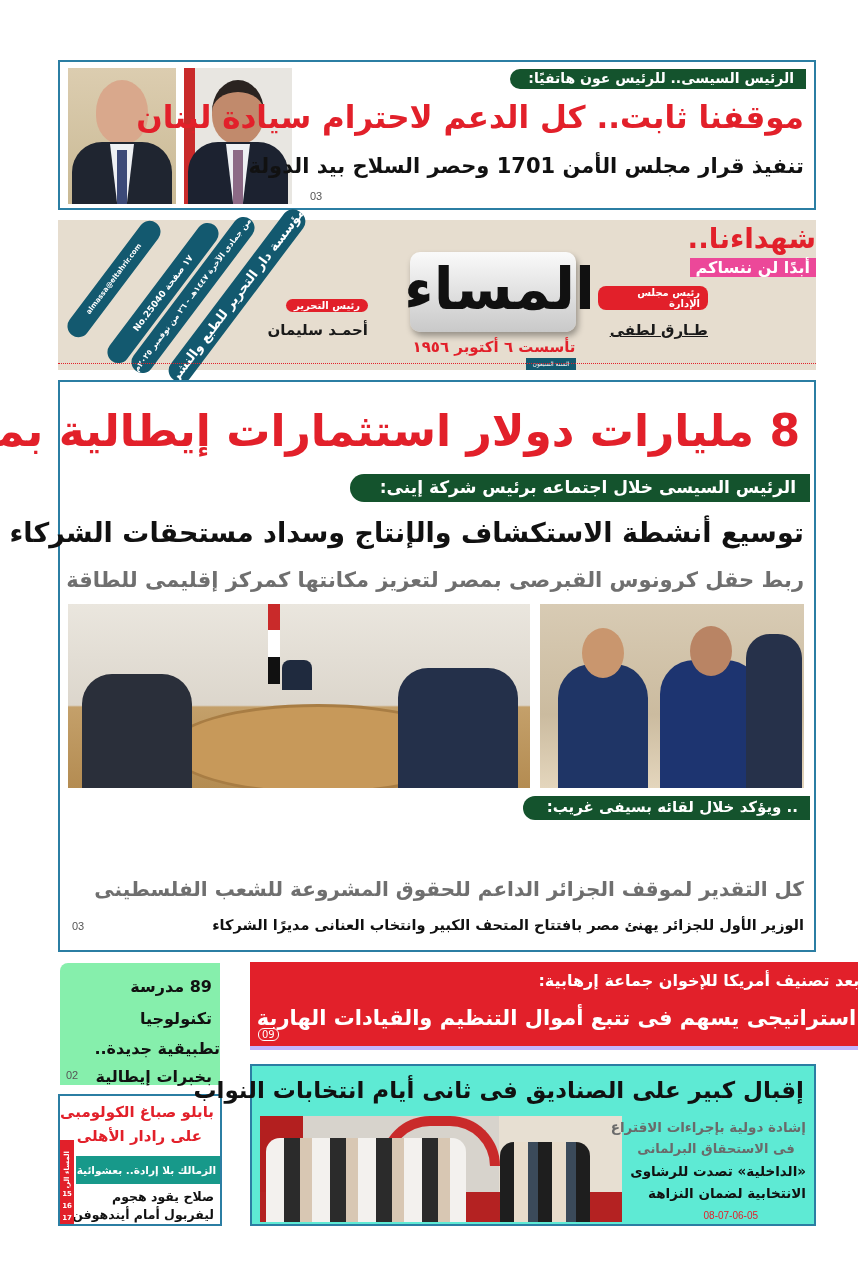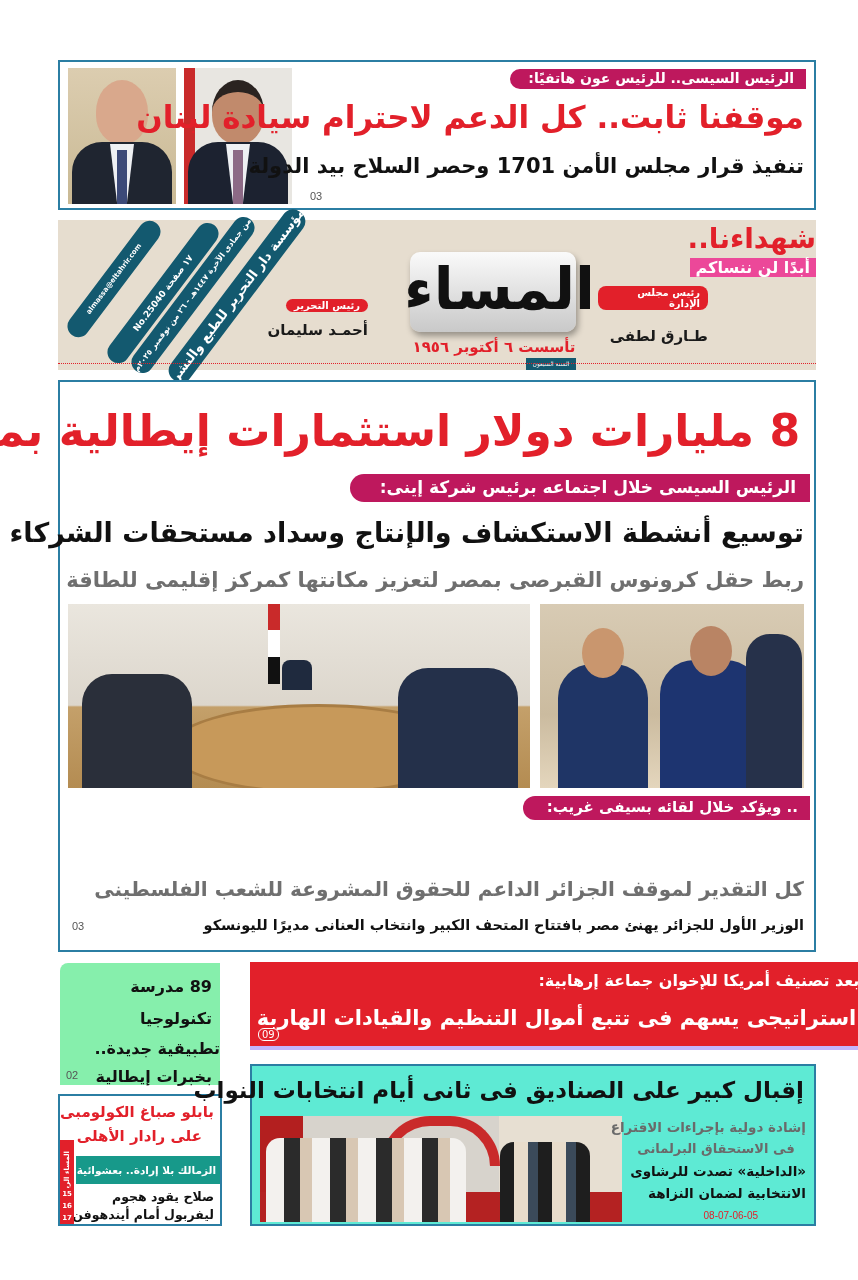--- a/index.html
+++ b/index.html
@@ -13,21 +13,21 @@
 
   
   #top-box { left: 58px; top: 60px; width: 758px; height: 150px; }
   .portrait { position: absolute; top: 6px; height: 136px; width: 108px; overflow: hidden; }
   .portrait .bg { position: absolute; inset: 0; }
   .portrait .head { position: absolute; left: 28px; top: 12px; width: 52px; height: 64px; border-radius: 50% 50% 45% 45%; }
   .portrait .suit { position: absolute; left: 4px; right: 4px; bottom: 0; height: 62px; border-radius: 30px 30px 0 0; background: #1f2530; }
   .portrait .shirt { position: absolute; left: 42px; bottom: 0; width: 24px; height: 60px; background: #eef0f3; clip-path: polygon(0 0, 100% 0, 70% 100%, 30% 100%); }
   .portrait .tie { position: absolute; left: 49px; bottom: 0; width: 10px; height: 54px; }
 
-  .kicker { display: inline-block; background: #be185d; color: #fff; font-weight: bold; padding: 1px 12px 3px 18px; border-radius: 10px 0 0 10px; font-family: "DejaVu Sans", sans-serif; }
+  .kicker { display: inline-block; background: #14532d; color: #fff; font-weight: bold; padding: 1px 12px 3px 18px; border-radius: 10px 0 0 10px; font-family: "DejaVu Sans", sans-serif; }
   .red-head { color: #e2202a; font-weight: bold; font-family: "DejaVu Sans", sans-serif; letter-spacing: -1px; }
   .black-head { color: #111; font-weight: bold; font-family: "DejaVu Sans", sans-serif; letter-spacing: -0.5px; }
   .grey-head { color: #6f6f6f; font-weight: bold; font-family: "DejaVu Sans", sans-serif; }
   .page-ref { font-size: 11px; color: #555; font-family: "Liberation Sans", sans-serif; }
 
   
   #masthead { left: 58px; top: 220px; width: 758px; height: 150px; background: #e6ddcf; }
   .diag { position: absolute; height: 22px; background: #13596f; color: #fff; border-radius: 11px; transform: rotate(-53deg); transform-origin: center; font-size: 9px; font-weight: bold; text-align: center; line-height: 22px; white-space: nowrap; overflow: hidden; }
   .role-pill { display: inline-block; background: #e2202a; color: #fff; font-size: 10px; font-weight: bold; padding: 1px 8px; border-radius: 8px; }
   .person-name { font-size: 15px; font-weight: bold; color: #1a1a1a; }
@@ -90,21 +90,21 @@
 
   <div id="logo">
     <div class="plate"></div>
     <div class="word">المساء</div>
   </div>
   <div class="founded">تأسست ٦ أكتوبر ١٩٥٦</div>
   <div class="year-tab">السنة السبعون</div>
 
   <div class="abs rtl" style="left:540px;width:110px;top:66px;">
     <div><span class="role-pill">رئيس مجلس الإدارة</span></div>
-    <div class="person-name" style="margin-top:16px;">طـارق لطفى</div>
+    <div class="person-name" style="margin-top:10px;text-decoration:underline;">طـارق لطفى</div>
   </div>
 
   <div class="abs" style="right:0;top:0;width:140px;height:70px;">
     <div class="martyr-big rtl">شهداءنا..</div>
     <div class="martyr-small rtl">أبدًا لن ننساكم</div>
   </div>
 </div>
 <div class="dotted"></div>
 
 <div id="main-box" class="abs boxed">
@@ -128,21 +128,21 @@
     <div class="abs" style="left:42px;top:24px;width:42px;height:50px;background:#c9966e;border-radius:50%;"></div>
     <div class="abs" style="left:120px;top:56px;width:100px;height:128px;background:#1d3470;border-radius:34px 34px 0 0;"></div>
     <div class="abs" style="left:150px;top:22px;width:42px;height:50px;background:#b98464;border-radius:50%;"></div>
     <div class="abs" style="left:206px;top:30px;width:56px;height:154px;background:#26314a;border-radius:24px 24px 0 0;"></div>
   </div>
 
   <div class="abs rtl" style="right:4px;top:414px;">
     <span class="kicker" style="font-size:15px;padding:2px 12px 4px 24px;border-radius:12px 0 0 12px;">.. ويؤكد خلال لقائه بسيفى غريب:</span>
   </div>
   <div class="abs rtl grey-head" style="right:10px;top:490px;font-size:20px;line-height:34px;white-space:nowrap;">كل التقدير لموقف الجزائر الداعم للحقوق المشروعة للشعب الفلسطينى</div>
-  <div class="abs rtl black-head" style="right:10px;top:528px;font-size:14.5px;line-height:30px;white-space:nowrap;">الوزير الأول للجزائر يهنئ مصر بافتتاح المتحف الكبير وانتخاب العنانى مديرًا لليونسكو</div>
+  <div class="abs rtl black-head" style="right:10px;top:528px;font-size:14.5px;line-height:30px;white-space:nowrap;">الوزير الأول للجزائر يهنئ مصر بافتتاح المتحف الكبير وانتخاب العنانى مديرًا الشركاء</div>
   <div class="abs page-ref" style="left:12px;top:538px;"><span>03</span></div>
 </div>
 
 <div id="tech-box" class="abs rtl">
   <div class="black-head" style="padding:8px 8px 0 0;font-size:16px;line-height:32px;">89 مدرسة تكنولوجيا</div>
   <div class="black-head" style="padding-right:0;font-size:16px;line-height:28px;">تطبيقية جديدة..</div>
   <div class="black-head" style="padding-right:8px;font-size:16px;line-height:28px;">بخبرات إيطالية</div>
   <div class="abs page-ref" style="left:6px;bottom:4px;"><span>02</span></div>
 </div>
 

